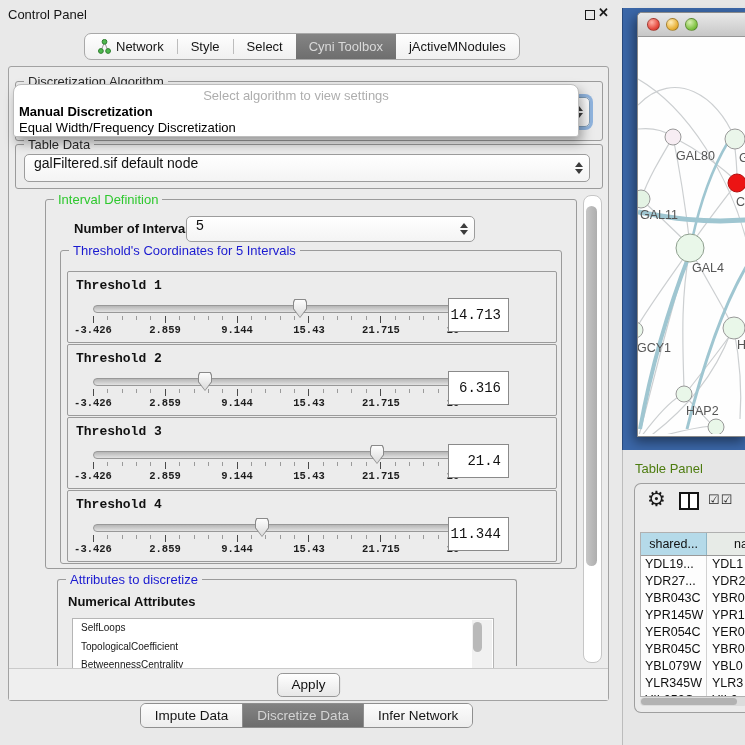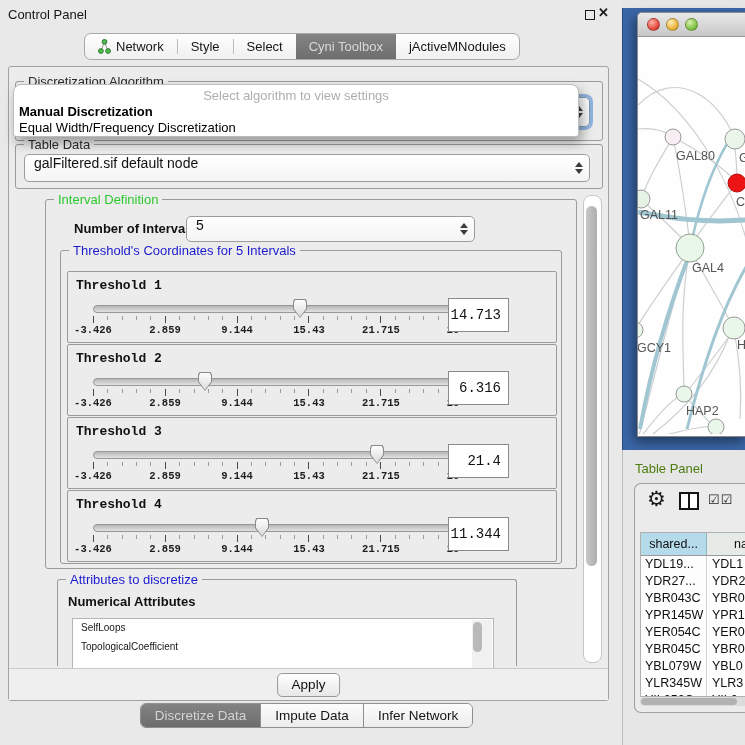--- a/index.html
+++ b/index.html
@@ -383,20 +383,21 @@
           </div>
         </div>
       </div>
 
       <div class="group" style="left:44px;top:390px;width:458px;height:86px;border-bottom:none;border-radius:3px 3px 0 0;">
         <span class="group-title gt-blue">Attributes to discretize</span>
         <div class="abs" style="left:10px;top:14px;font-size:13px;font-weight:bold;">Numerical Attributes</div>
         <div class="attr-list">
           <div>SelfLoops</div>
           <div>TopologicalCoefficient</div>
+          <div>BetweennessCentrality</div>
           <div class="list-sb">
               <i></i>
             </div>
         </div>
       </div>
 
       <div class="vsb">
           <span class="vsb-thumb"></span>
         </div>
     </div>
@@ -407,22 +408,22 @@
   </div>
 
   <div class="popup">
     <div class="ph">Select algorithm to view settings</div>
     <div class="it1">Manual Discretization</div>
     <div class="it2">Equal Width/Frequency Discretization</div>
   </div>
 
   <div class="bottom-tabs">
     <div class="seg-group">
+      <div class="seg">Impute Data</div>
       <div class="seg selected">Discretize Data</div>
-      <div class="seg">Impute Data</div>
       <div class="seg">Infer Network</div>
     </div>
   </div>
 </div>
 
 <div class="right-pane">
 
   <div class="desktop">
     <div class="net-window">
       <div class="net-titlebar">

